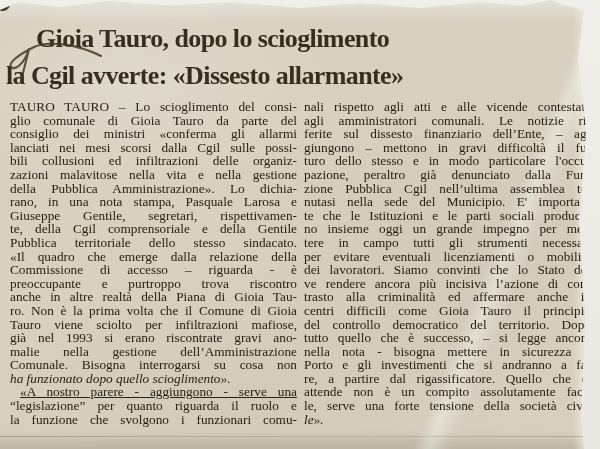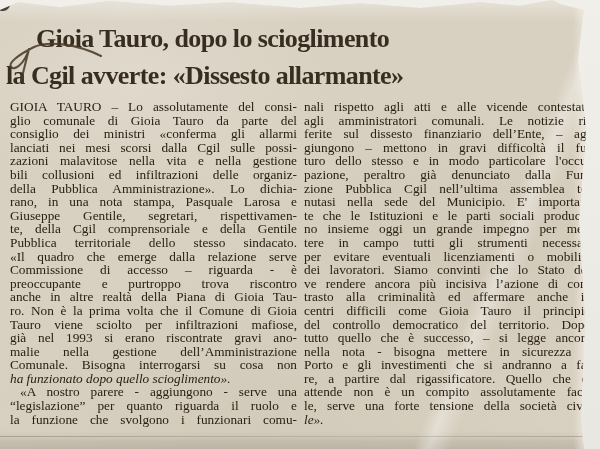--- a/index.html
+++ b/index.html
@@ -47,21 +47,21 @@
   .col{
     position:absolute;top:100px;width:287px;
     color:var(--ink,#2a2014);
     font-size:13.3px;line-height:13.6px;
   }
   .col-left{left:10px;}
   .col-right{left:304px;}
   .line{text-align:justify;text-align-last:justify;
     text-rendering:optimizeLegibility;}
   .line.para-end{text-align-last:left;font-style:italic;}
-  .line.indent{text-indent:10px;}
+  .line.indent{text-indent:10px;text-decoration:underline;}
   .bottom-crease{position:absolute;left:0;right:10px;top:436px;height:1px;
     background:linear-gradient(90deg,rgba(120,114,100,.45),rgba(120,114,100,.2) 60%,rgba(120,114,100,.4));}
 </style>
 </head>
 <body style="background: rgb(237, 235, 230);">
 
 <div class="stage">
   <div class="clipping">
 
     <div class="corner-mark"></div>
@@ -69,32 +69,32 @@
     <h1 class="headline">
       <span class="hl hl1">Gioia Tauro, dopo lo scioglimento</span>
       <span class="hl hl2">la Cgil avverte: «Dissesto allarmante»</span>
     </h1>
 
     <svg class="pen-mark" viewBox="0 0 102 48" fill="none">
       <path d="M98,20 C72,7 44,5 31,11 C15,19 5,27 8,31 C11,35 21,29 26,13 L18,45" stroke="#4b3a28" stroke-width="2.1" stroke-linecap="round" stroke-linejoin="round" opacity="0.88"></path>
     </svg>
 
     <div class="col col-left">
-        <div class="line">GIOIA TAURO – Lo assolutamente del consi-</div>
+        <div class="line">TAURO TAURO – Lo scioglimento del consi-</div>
         <div class="line">glio comunale di Gioia Tauro da parte del</div>
         <div class="line">consiglio dei ministri «conferma gli allarmi</div>
         <div class="line">lanciati nei mesi scorsi dalla Cgil sulle possi-</div>
+        <div class="line">bili collusioni ed infiltrazioni delle organiz-</div>
         <div class="line">zazioni malavitose nella vita e nella gestione</div>
-        <div class="line">bili collusioni ed infiltrazioni delle organiz-</div>
         <div class="line">della Pubblica Amministrazione». Lo dichia-</div>
         <div class="line">rano, in una nota stampa, Pasquale Larosa e</div>
         <div class="line">Giuseppe Gentile, segretari, rispettivamen-</div>
         <div class="line">te, della Cgil comprensoriale e della Gentile</div>
         <div class="line">Pubblica territoriale dello stesso sindacato.</div>
-        <div class="line">«Il quadro che emerge dalla relazione serve</div>
+        <div class="line">«Il quadro che emerge dalla relazione della</div>
         <div class="line">Commissione di accesso – riguarda - è</div>
         <div class="line">preoccupante e purtroppo trova riscontro</div>
         <div class="line">anche in altre realtà della Piana di Gioia Tau-</div>
         <div class="line">ro. Non è la prima volta che il Comune di Gioia</div>
         <div class="line">Tauro viene sciolto per infiltrazioni mafiose,</div>
         <div class="line">già nel 1993 si erano riscontrate gravi ano-</div>
         <div class="line">malie nella gestione dell’Amministrazione</div>
         <div class="line">Comunale. Bisogna interrogarsi su cosa non</div>
         <div class="line para-end">ha funzionato dopo quello scioglimento».</div>
         <div class="line indent">«A nostro parere - aggiungono - serve una</div>

